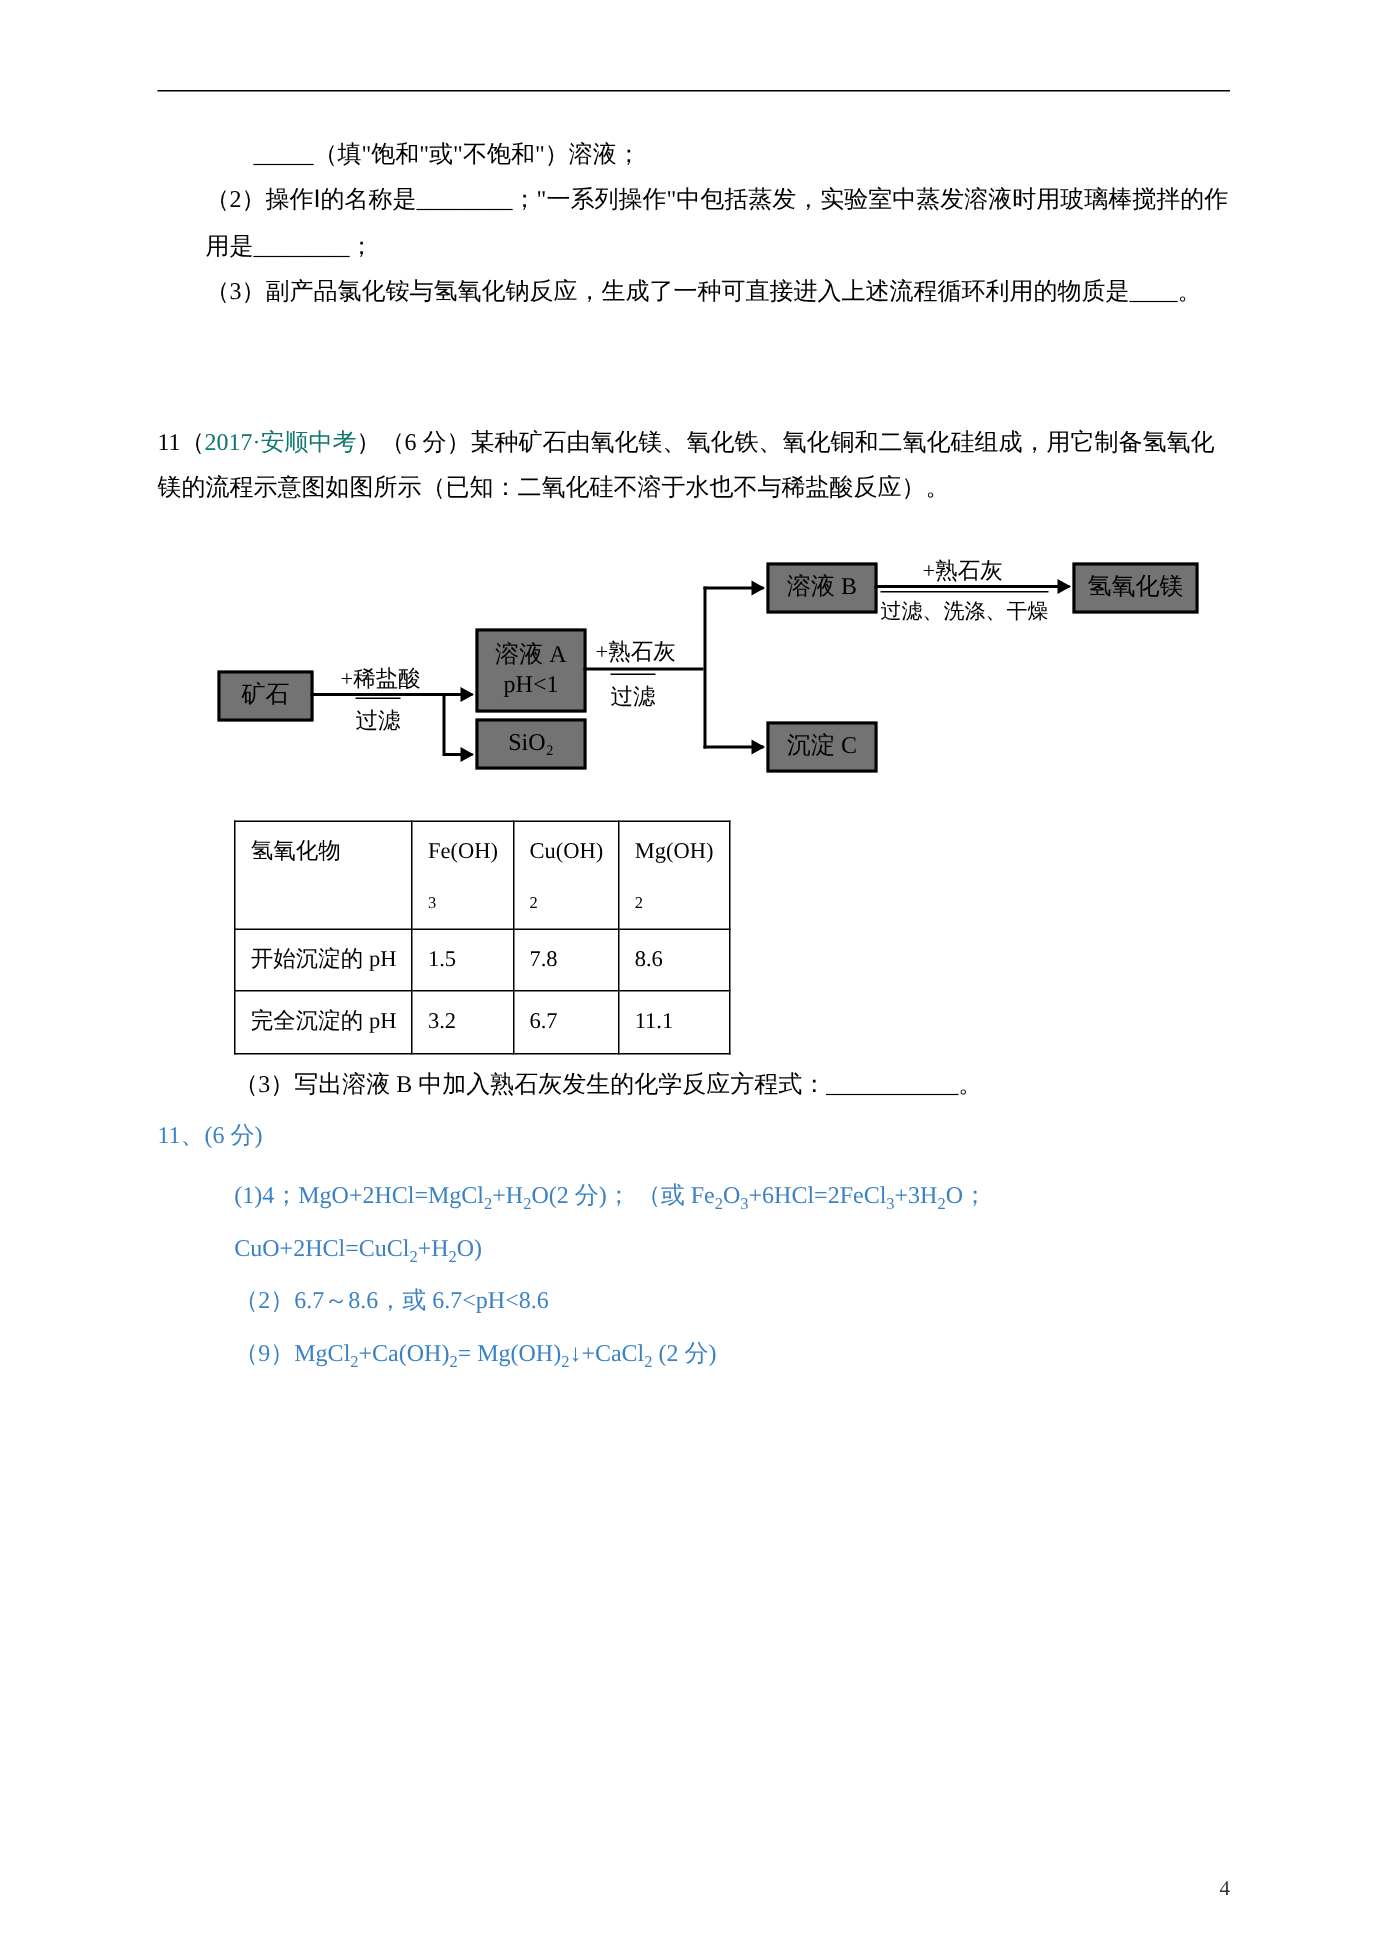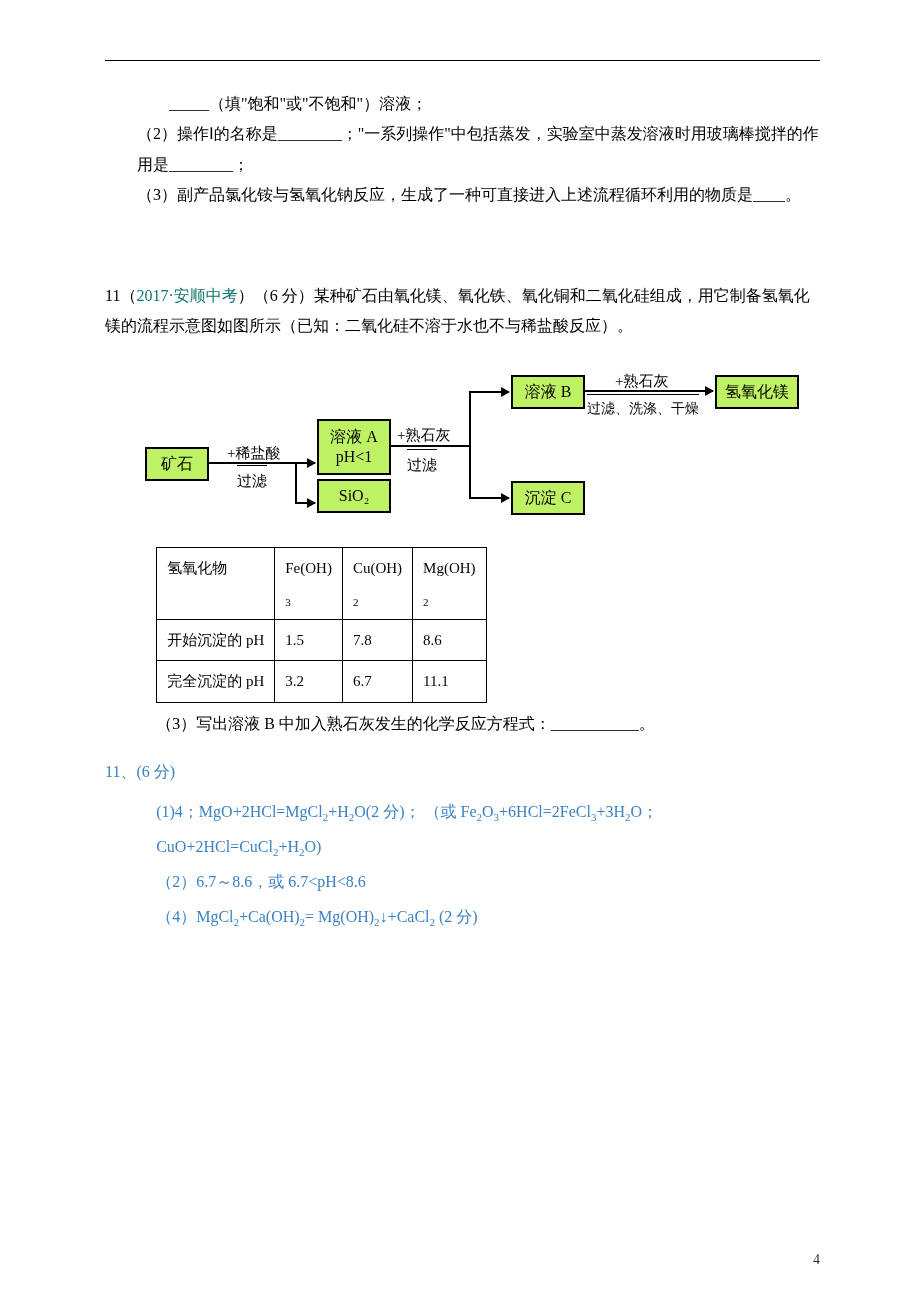--- a/index.html
+++ b/index.html
@@ -6,21 +6,21 @@
 .page{width:920px;min-height:1302px;padding:60px 100px 60px 105px;box-sizing:border-box;position:relative}
 .hr{border-top:1.5px solid #000;margin-bottom:28px}
 .ind2{padding-left:2em}
 .blue{color:#3B82C4}
 .blue2{color:#0f766e}
 .sub{font-size:11px;vertical-align:sub}
 .q{padding-left:3.2em}
 .q .pline{margin:4px 0}
 .diagram{margin:18px 0 8px 40px}
 .dbox{position:relative;width:640px;height:180px}
-.rect{position:absolute;border:2px solid #000;background:#bef264;display:flex;align-items:center;justify-content:center;font-size:16px;text-align:center;line-height:1.3}
+.rect{position:absolute;border:2px solid #000;background:#737373;display:flex;align-items:center;justify-content:center;font-size:16px;text-align:center;line-height:1.3}
 .txt{position:absolute;font-size:15px}
 .arrow{position:absolute;background:#000;height:2px}
 .arrow::after{content:"";position:absolute;right:-1px;top:-4px;border-left:9px solid #000;border-top:5px solid transparent;border-bottom:5px solid transparent}
 .vline{position:absolute;background:#000;width:2px}
 table.tb{border-collapse:collapse;margin:6px 0 6px 3.2em}
 table.tb td{border:1.5px solid #000;padding:6px 10px;font-size:15px;vertical-align:top}
 .tdh{height:48px}
 .foot{position:absolute;bottom:28px;right:100px;font-size:14px;color:#333}
 </style>
 </head>
@@ -111,27 +111,27 @@
       <td>6.7</td>
       <td>11.1</td>
     </tr>
   </tbody>
     </table>
 
   <div class="q">
     <div class="pline">（3）写出溶液 B 中加入熟石灰发生的化学反应方程式：___________。</div>
   </div>
 
-  <div class="blue" style="margin-top:18px">11、(6 分)</div>
+  <div class="blue" style="margin-top:4px">11、(6 分)</div>
 
   <div class="blue" style="padding-left:3.2em;margin-top:6px;line-height:2.2">
     <div>
       <span>(1)4；MgO+2HCl=MgCl</span><span class="sub">2</span><span>+H</span><span class="sub">2</span><span>O(2 分)；</span>
       <span>（或 Fe</span><span class="sub">2</span><span>O</span><span class="sub">3</span><span>+6HCl=2FeCl</span><span class="sub">3</span><span>+3H</span><span class="sub">2</span><span>O；CuO+2HCl=CuCl</span><span class="sub">2</span><span>+H</span><span class="sub">2</span><span>O)</span>
     </div>
     <div>（2）6.7～8.6，或 6.7&lt;pH&lt;8.6</div>
     <div>
-      <span>（4）MgCl</span><span class="sub">2</span><span>+Ca(OH)</span><span class="sub">2</span><span>= Mg(OH)</span><span class="sub">2</span><span>↓+CaCl</span><span class="sub">2</span><span>  (2 分)</span>
+      <span>（9）MgCl</span><span class="sub">2</span><span>+Ca(OH)</span><span class="sub">2</span><span>= Mg(OH)</span><span class="sub">2</span><span>↓+CaCl</span><span class="sub">2</span><span>  (2 分)</span>
     </div>
   </div>
 
   <div class="foot">4</div>
 </div>
 
 </body></html>

